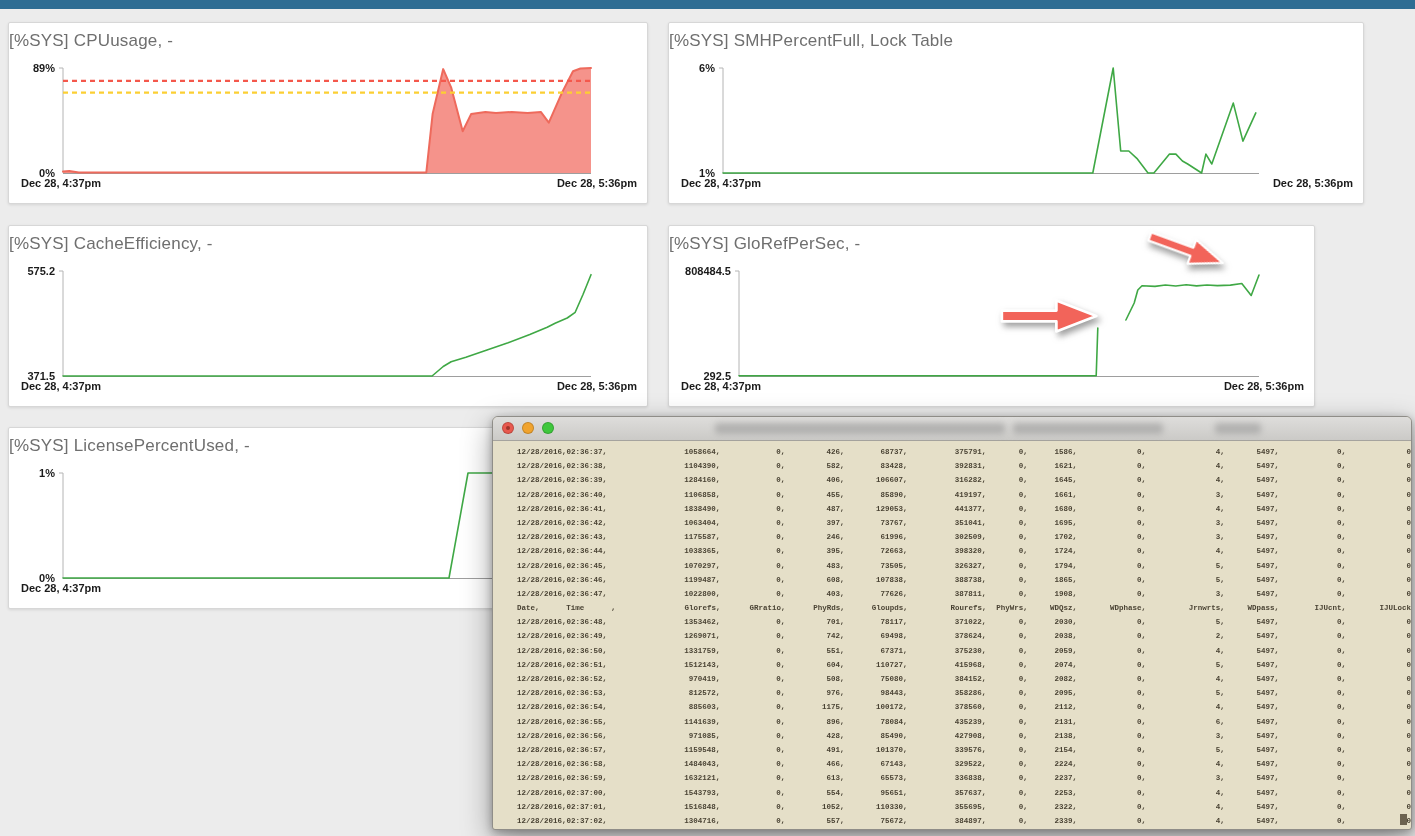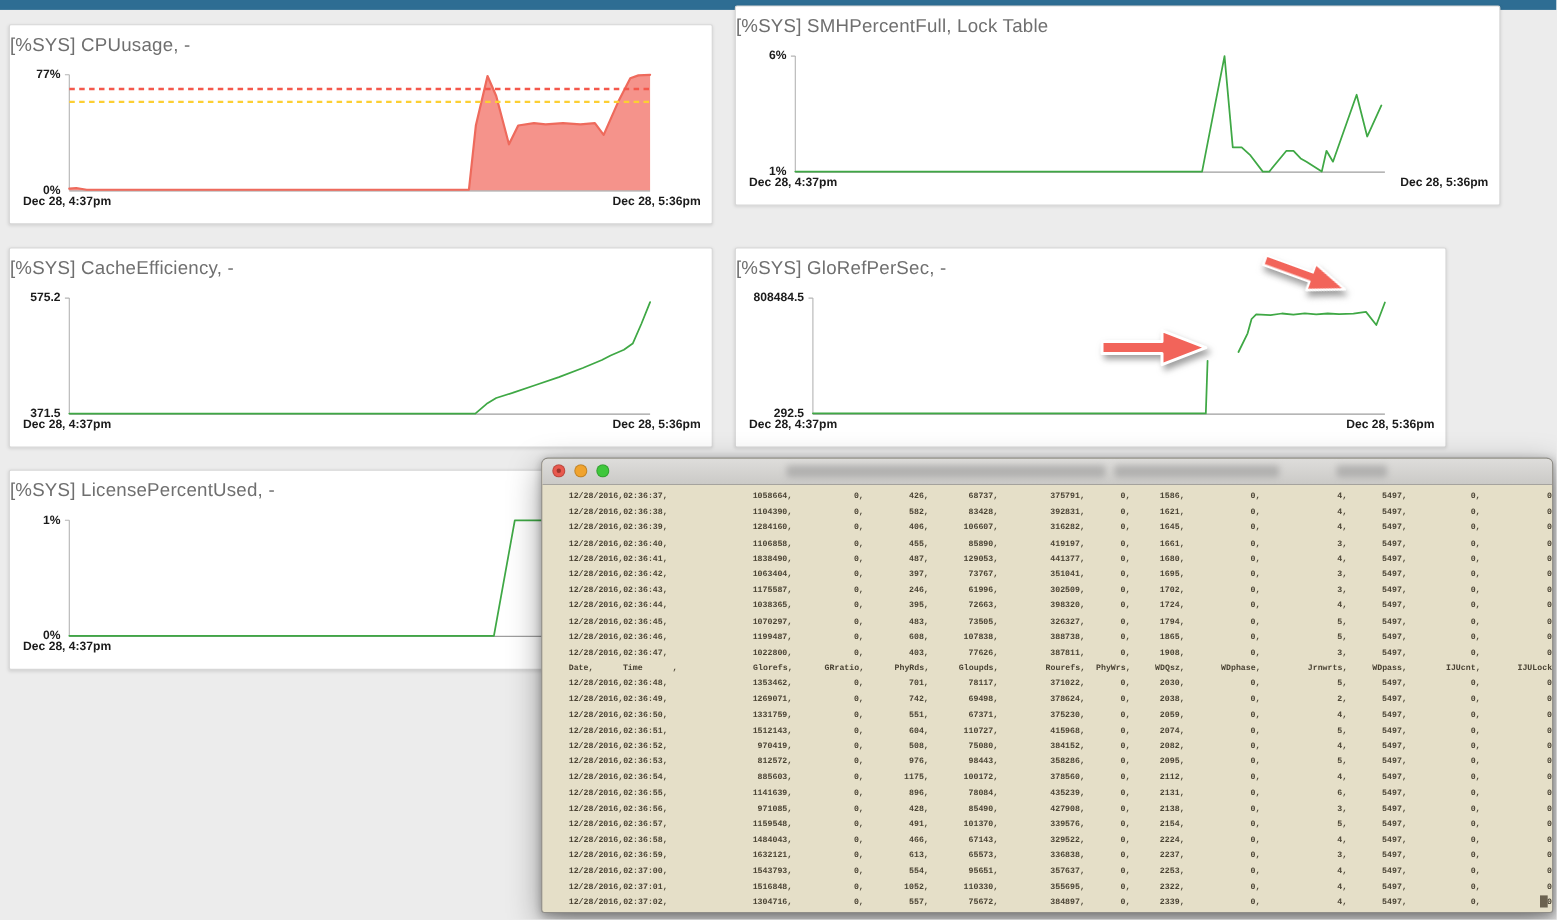--- a/index.html
+++ b/index.html
@@ -40,36 +40,36 @@
   .c12{width:68px;} .c13{width:66px;}
   .cursor{position:absolute;right:4px;top:373px;width:7px;height:11px;background:#6b6250;}
 </style>
 </head>
 <body>
 
 <div class="topbar"></div>
 
 <div class="panel" style="left:8px;top:22px;width:640px;height:182px">
   <div class="ctitle">[%SYS] CPUusage, -</div>
-  <div class="ylab" style="top:38px;width:46px">77%</div>
+  <div class="ylab" style="top:38px;width:46px">89%</div>
   <div class="ylab" style="top:143px;width:46px">0%</div>
   <svg class="plot" width="640" height="182">
       <line x1="54" y1="45" x2="54" y2="150" stroke="#b4b4b4" stroke-width="1"></line>
       <line x1="50" y1="45" x2="54" y2="45" stroke="#b4b4b4" stroke-width="1"></line>
       <line x1="54" y1="150.5" x2="582" y2="150.5" stroke="#9e9e9e" stroke-width="1"></line>
       <polygon points="54.0,150 54.0,148.4 60.3,147.9 69.8,149.5 417.3,149.5 423.6,91.1 434.2,46.1 442.1,64.3 453.7,108.2 462.1,91.1 476.4,88.9 487.0,90.0 502.8,88.9 518.6,90.0 531.8,88.9 539.8,99.6 553.0,69.6 564.0,48.2 571.4,45.5 582.0,45.0 582.0,150" fill="#f5938b" stroke="none"></polygon>
       <polyline points="54.0,148.4 60.3,147.9 69.8,149.5 417.3,149.5 423.6,91.1 434.2,46.1 442.1,64.3 453.7,108.2 462.1,91.1 476.4,88.9 487.0,90.0 502.8,88.9 518.6,90.0 531.8,88.9 539.8,99.6 553.0,69.6 564.0,48.2 571.4,45.5 582.0,45.0" fill="none" stroke="#ee6a5c" stroke-width="2" stroke-linejoin="round" stroke-linecap="round"></polyline>
       <line x1="54" y1="57.9" x2="582" y2="57.9" stroke="#f4584c" stroke-width="2.2" stroke-dasharray="5 4"></line>
       <line x1="54" y1="69.6" x2="582" y2="69.6" stroke="#fccf33" stroke-width="2.2" stroke-dasharray="5 4"></line>
     </svg>
   <div class="xlab xl">Dec 28, 4:37pm</div>
   <div class="xlab xr">Dec 28, 5:36pm</div>
 </div>
 
-<div class="panel" style="left:668px;top:5px;width:696px;height:182px">
+<div class="panel" style="left:668px;top:22px;width:696px;height:182px">
   <div class="ctitle">[%SYS] SMHPercentFull, Lock Table</div>
   <div class="ylab" style="top:38px;width:46px">6%</div>
   <div class="ylab" style="top:143px;width:46px">1%</div>
   <svg class="plot" width="647" height="182">
       <line x1="54" y1="45" x2="54" y2="150" stroke="#b4b4b4" stroke-width="1"></line>
       <line x1="50" y1="45" x2="54" y2="45" stroke="#b4b4b4" stroke-width="1"></line>
       <line x1="54" y1="150.5" x2="590" y2="150.5" stroke="#9e9e9e" stroke-width="1"></line>
       <polyline points="54.0,150.0 423.8,150.0 444.2,45.0 451.7,128.0 459.8,128.0 467.8,135.3 479.0,150.0 484.9,150.0 500.5,131.1 506.9,131.1 513.4,138.0 518.7,141.0 532.6,150.0 536.9,131.1 542.8,141.0 564.3,80.1 573.9,118.1 586.8,89.9" fill="none" stroke="#3fa845" stroke-width="1.6" stroke-linejoin="round" stroke-linecap="round"></polyline>
     </svg>
   <div class="xlab xl">Dec 28, 4:37pm</div>

